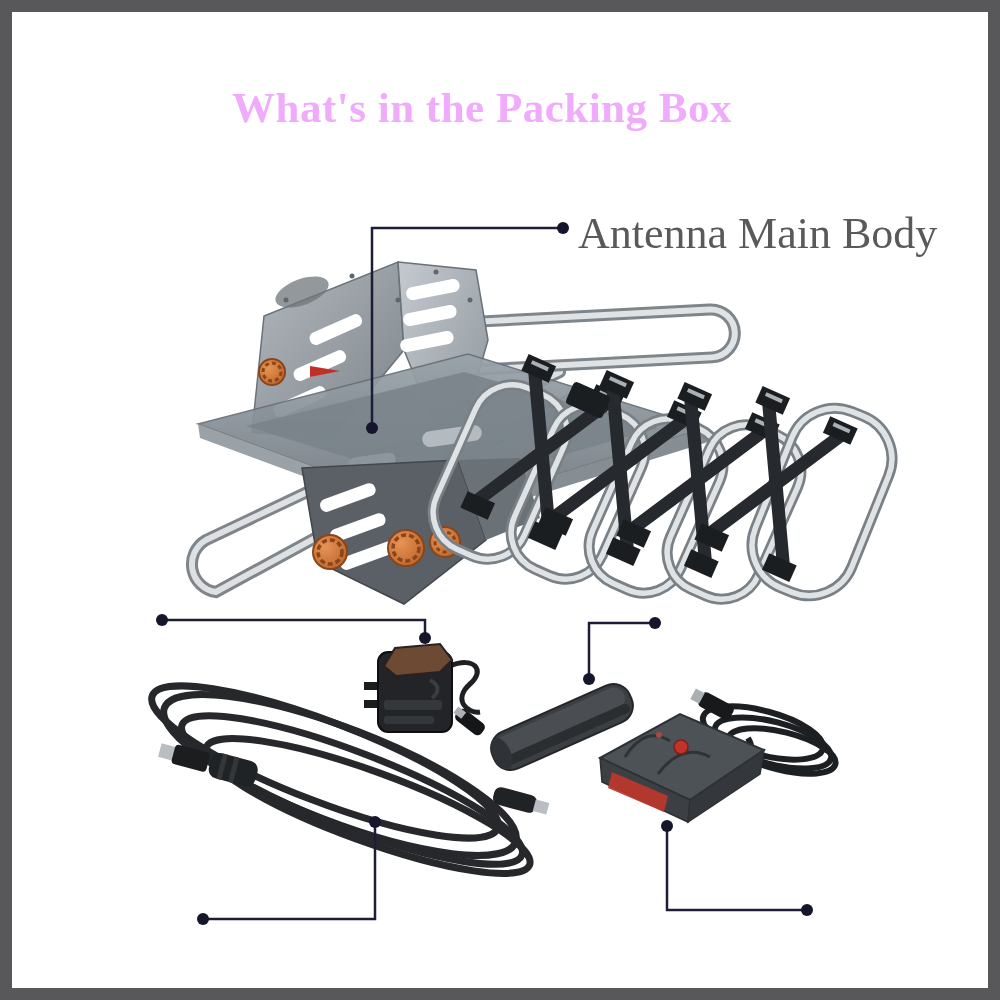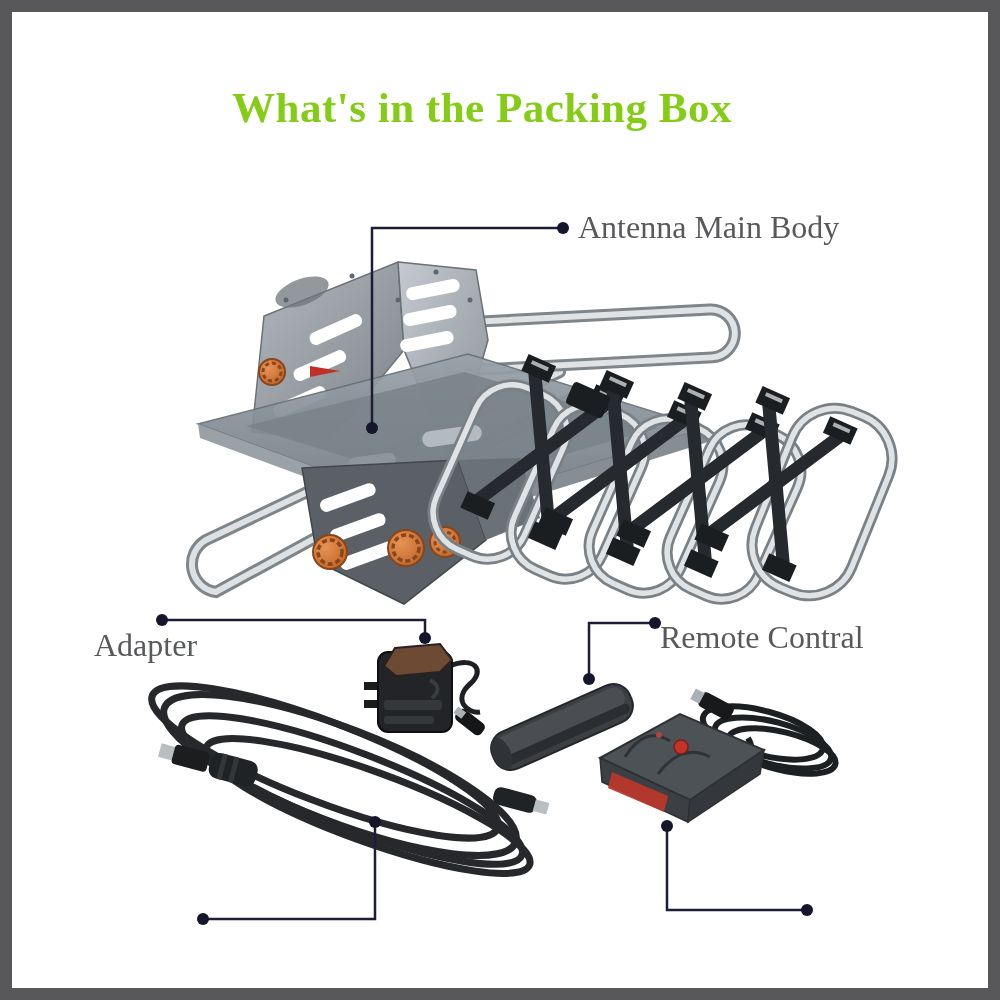--- a/index.html
+++ b/index.html
@@ -6,21 +6,21 @@
   body{width:1000px;height:1000px;overflow:hidden;font-family:"Liberation Serif", serif;}
   #stage{position:relative;width:1000px;height:1000px;background:#58585a;}
   .inner{position:absolute;left:12px;top:12px;right:12px;bottom:12px;background:#ffffff;}
   #illustration{position:absolute;left:0;top:0;width:1000px;height:1000px;}
   .title{
     position:absolute;left:0;top:54px;width:964px;text-align:center;
     font-weight:700;font-size:43px;letter-spacing:.5px;
     font-family:"Liberation Serif", serif;
   }
   .callout-label{
-    position:absolute;font-size:32px;line-height:1.1;color:#58595b;
+    position:absolute;font-size:44px;line-height:1.1;color:#58595b;
     font-family:"Liberation Serif", serif;white-space:nowrap;
   }
   .lbl-antenna{left:578px;top:210px;}
   .lbl-adapter{left:94px;top:628px;}
   .lbl-remote{left:660px;top:620px;}
   .lbl-cable{left:88px;top:868px;}
   .lbl-controlbox{left:712px;top:868px;}
 </style>
 </head>
 <body>
@@ -271,22 +271,20 @@
           <circle cx="375" cy="822" r="6" stroke="none"></circle>
       </g>
       <g>
         <polyline points="667,826 667,910 807,910" fill="none"></polyline>
         <circle cx="667" cy="826" r="6" stroke="none"></circle>
           <circle cx="807" cy="910" r="6" stroke="none"></circle>
       </g>
     </g>
   </svg>
 
-  <h1 class="title" style="color: #84cc16;">What's in the Packing Box</h1>
+  <h1 class="title" style="color: #f0abfc;">What's in the Packing Box</h1>
 
   <div class="callout-label lbl-antenna">Antenna Main Body</div>
 
-  <div class="callout-label lbl-adapter">Adapter</div>
-
-  <div class="callout-label lbl-remote">Remote Contral</div>
+
 
 
 </div>
 
 </body></html>

